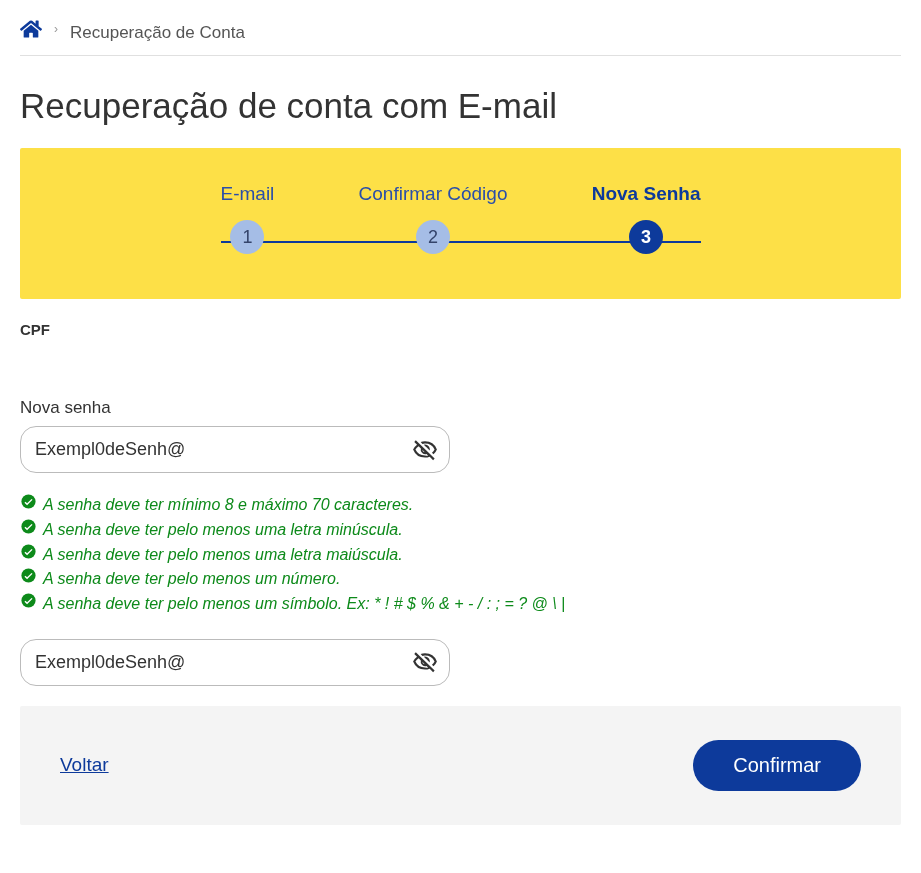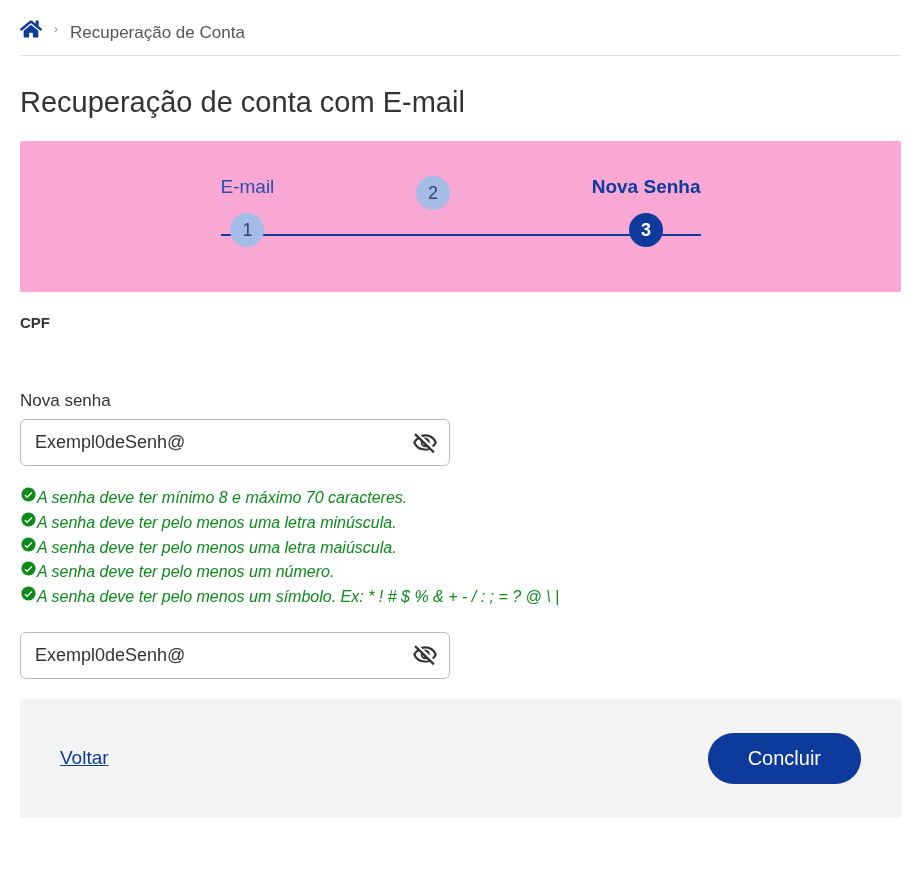--- a/index.html
+++ b/index.html
@@ -18,28 +18,28 @@
       padding-bottom: 12px;
       border-bottom: 1px solid #e0e0e0;
       font-size: 17px;
       color: #666;
     }
     .breadcrumb .home-icon svg { width: 22px; height: 22px; fill: #0d3a9b; display:block; }
     .breadcrumb .sep { font-size: 12px; color: #999; }
     .breadcrumb .crumb-text { color: #555; margin-top: 8px; }
     
     .page-title {
-      font-size: 29px;
+      font-size: 35px;
       font-weight: 400;
       color: #333;
       margin: 30px 0 22px 0;
     }
     
     .stepper-wrap {
-      background: #f9a8d4;
+      background: #fde047;
       padding: 35px 60px 45px 60px;
       border-radius: 2px;
       margin-bottom: 22px;
     }
     .stepper {
       position: relative;
       display: flex;
       justify-content: space-between;
       width: 480px;
       margin: 0 auto;
@@ -96,21 +96,21 @@
       margin-bottom: 8px;
     }
     .cpf-label { font-weight: 700; margin-bottom: 60px; display:block; font-size:15px;}
     .input-wrap {
       position: relative;
       width: 430px;
     }
     .text-input {
       width: 100%;
       border: 1px solid #bbb;
-      border-radius: 6px;
+      border-radius: 16px;
       padding: 12px 48px 12px 14px;
       font-size: 18px;
       color: #333;
       font-family: inherit;
       outline: none;
     }
     .eye-toggle {
       position: absolute;
       right: 12px;
       top: 50%;
@@ -122,20 +122,21 @@
     }
     .eye-toggle svg { width: 26px; height: 26px; fill: #333; }
     
     .validation-list {
       list-style: none;
       margin: 12px 0 22px 0;
     }
     .validation-list li {
       display: flex;
       align-items: flex-start;
+      gap: 6px;
       color: #0d8a1a;
       font-style: italic;
       font-size: 16px;
       line-height: 1.55;
     }
     .validation-list .check-icon svg { width: 17px; height: 17px; display:block; }
     .validation-list .rule-text { flex:1; }
     
     .footer-bar {
       background: #f4f4f4;
@@ -182,20 +183,21 @@
 <div class="stepper-wrap">
   <div class="stepper">
     <div class="line"></div>
 
     <div class="step">
       <span class="step-label">E-mail</span>
       <span class="step-circle">1</span>
     </div>
 
     <div class="step">
+      <span class="step-label">Confirmar Código</span>
       <span class="step-circle">2</span>
     </div>
 
     <div class="step active">
       <span class="step-label">Nova Senha</span>
       <span class="step-circle">3</span>
     </div>
   </div>
 </div>
 
@@ -267,14 +269,14 @@
     <span class="eye-toggle">
       <svg viewBox="0 0 24 24">
           <path d="M12 6a9.77 9.77 0 0 1 8.82 5.5 9.9 9.9 0 0 1-2.39 3.07l1.42 1.42A11.8 11.8 0 0 0 23 11.5 11.83 11.83 0 0 0 12 4a11.6 11.6 0 0 0-4 .7l1.65 1.65A9.6 9.6 0 0 1 12 6zm-1.07 1.14L13 9.21a2.5 2.5 0 0 1 1.28 1.28l2.07 2.07A4.5 4.5 0 0 0 10.93 7.14zM2.1 4.51l2.56 2.56A11.8 11.8 0 0 0 1 11.5 11.83 11.83 0 0 0 12 19a11.7 11.7 0 0 0 4.32-.82l3.17 3.17 1.41-1.41L3.51 3.1zM12 17a9.77 9.77 0 0 1-8.82-5.5A9.9 9.9 0 0 1 6.1 8.51l2.06 2.06A4.5 4.5 0 0 0 12 16a4.4 4.4 0 0 0 1.43-.24l1.52 1.52A9.6 9.6 0 0 1 12 17zm-.22-3a2.5 2.5 0 0 1-2.28-2.28z"></path>
         </svg>
     </span>
   </div>
 </div>
 
 <div class="footer-bar">
   <a class="back-link">Voltar</a>
-  <button class="primary-btn">Concluir</button>
+  <button class="primary-btn">Confirmar</button>
 </div>
 
 </body></html>

